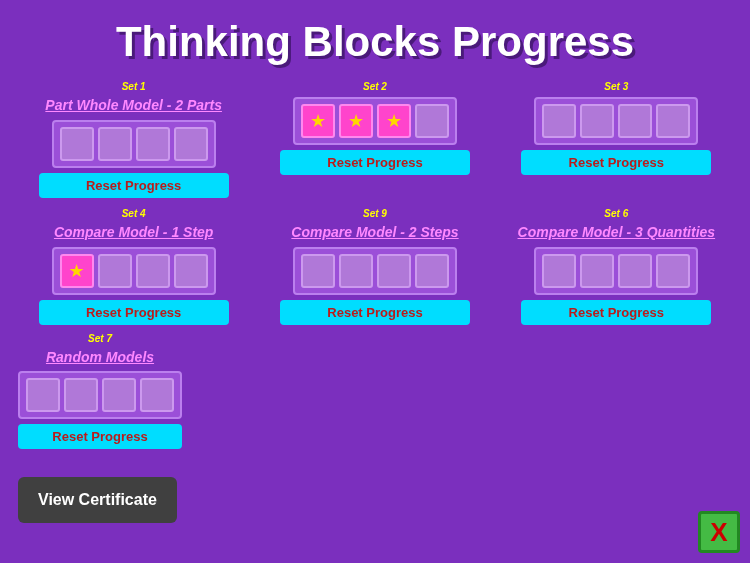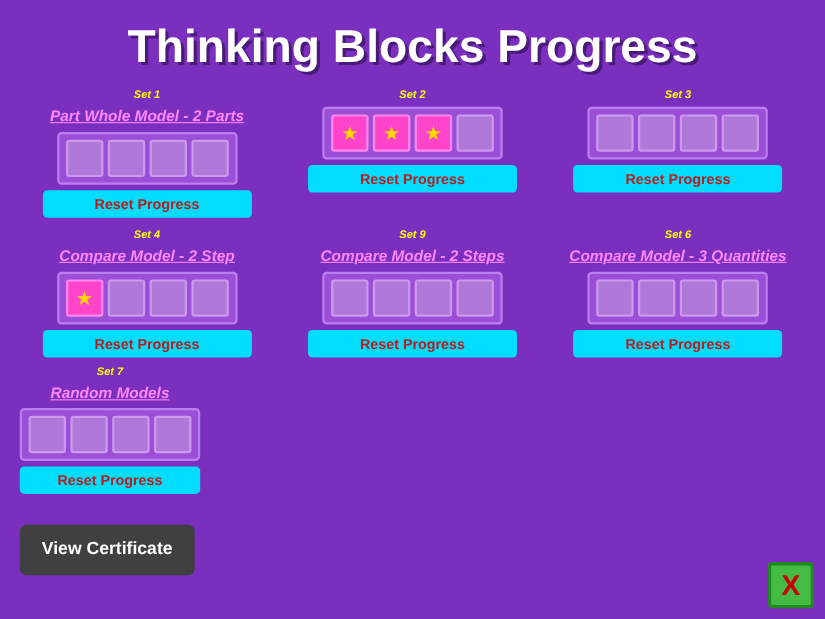--- a/index.html
+++ b/index.html
@@ -220,21 +220,21 @@
       <div class="square"></div>
       <div class="square"></div>
       <div class="square"></div>
       <div class="square"></div>
     </div>
     <button class="reset-btn">Reset Progress</button>
   </div>
 
   <div class="set-block">
     <div class="set-title">Set 4</div>
-    <div class="set-subtitle">Compare Model - 2 Step</div>
+    <div class="set-subtitle">Compare Model - 1 Step</div>
     <div class="squares-row">
       <div class="square completed">
           <span class="star-icon">★</span>
         </div>
       <div class="square"></div>
       <div class="square"></div>
       <div class="square"></div>
     </div>
     <button class="reset-btn">Reset Progress</button>
   </div>

